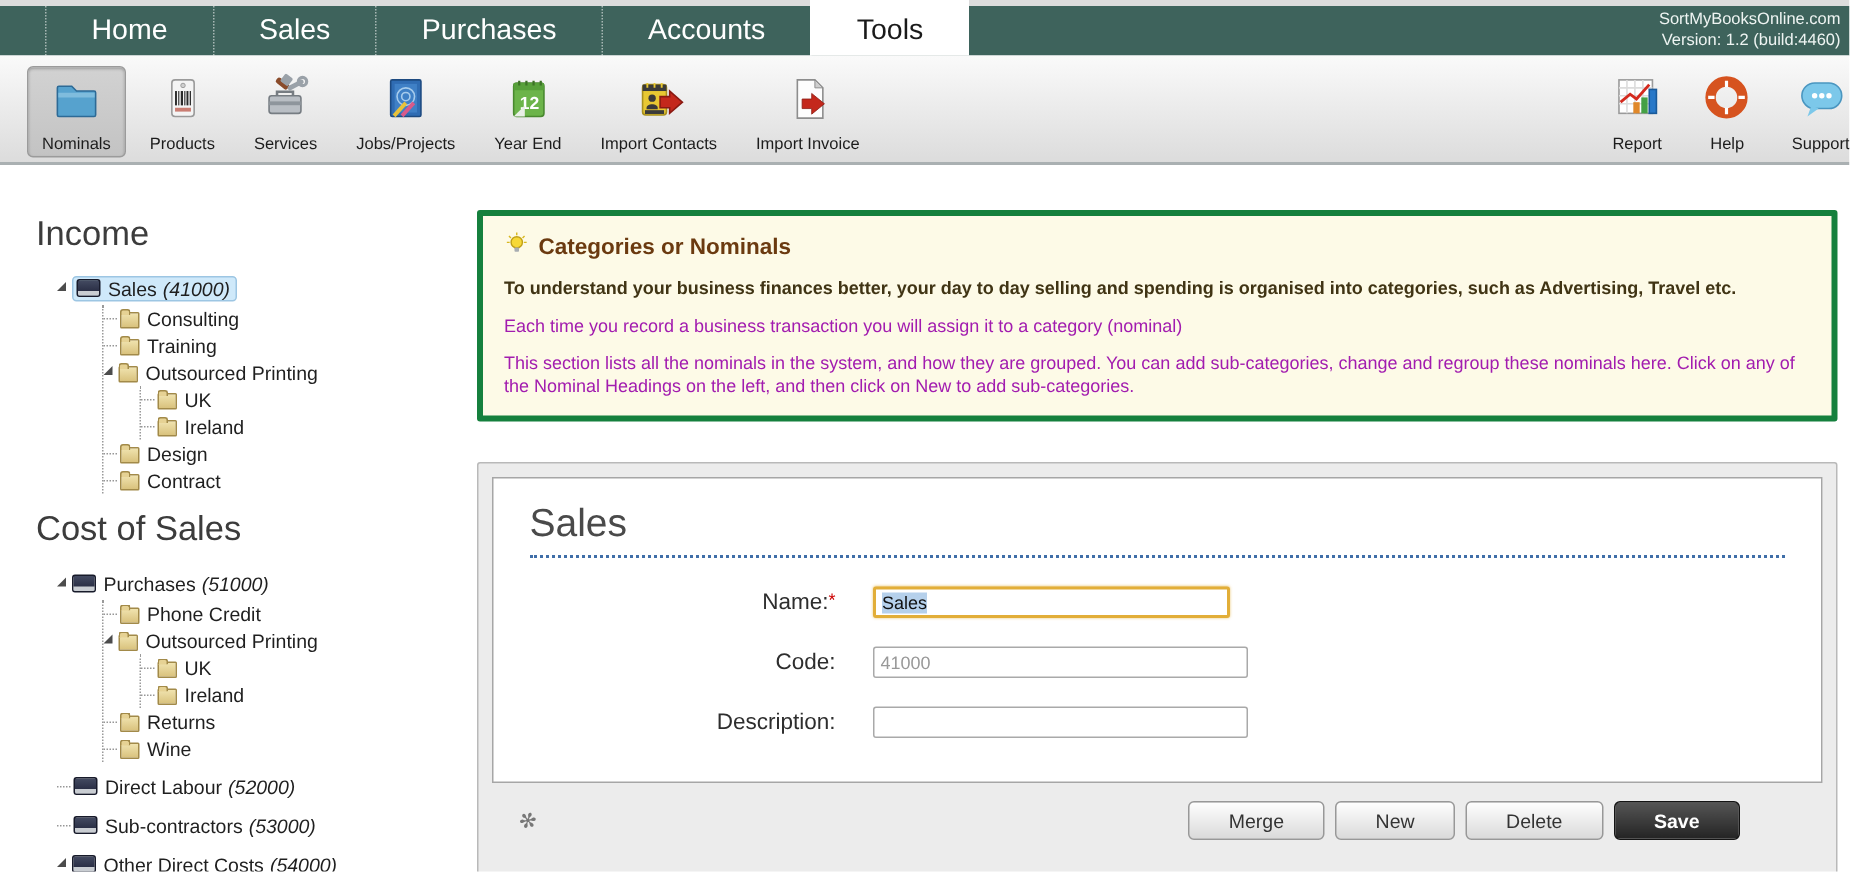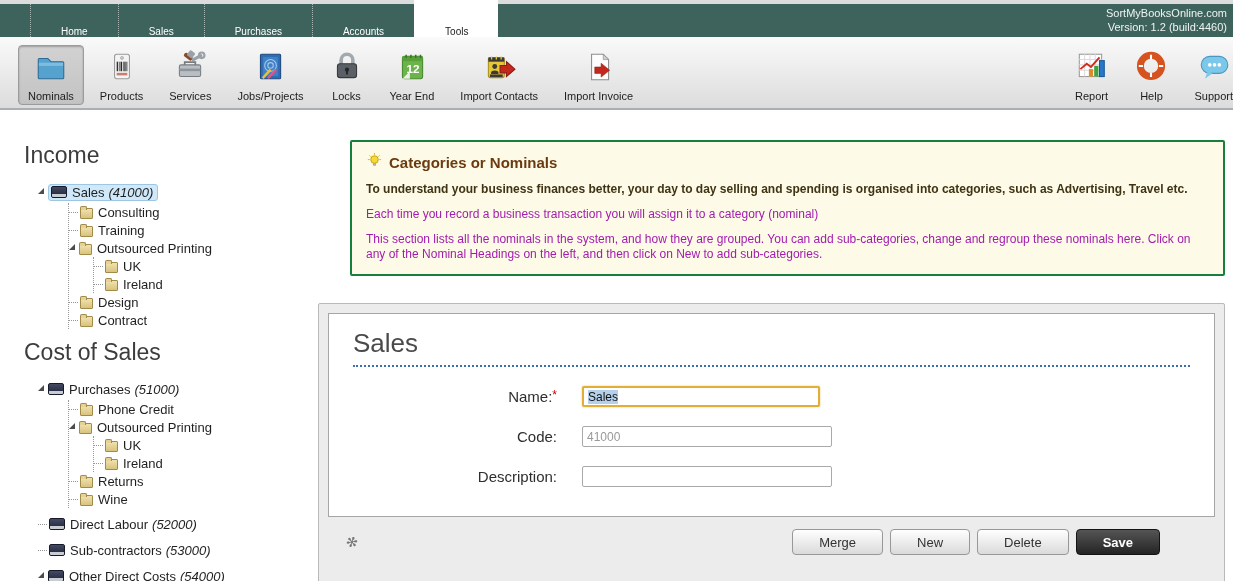--- a/index.html
+++ b/index.html
@@ -3,21 +3,21 @@
 <meta charset="utf-8">
 <style>
   * { margin:0; padding:0; box-sizing:border-box; }
   html,body { width:1233px; height:581px; overflow:hidden; background:#fff;
     font-family:"Liberation Sans", sans-serif; }
   .stage { position:relative; width:1233px; height:581px; }
 
   
   .top-strip { height:4px; background:#dcdcdc; }
   .navbar { position:relative; height:33px; background:#3e635c; display:flex; align-items:stretch; }
-  .tab { display:flex; align-items:flex-end; padding:0 30px; color:#fff; font-size:10px;
+  .tab { display:flex; align-items:center; padding:0 30px; color:#fff; font-size:19px;
     border-left:1px dotted rgba(255,255,255,.55); cursor:pointer; }
   .tab:first-child { margin-left:30px; }
   .tab.active { background:#fff; color:#1a1a1a; border-left:1px solid #fff; margin-top:-4px; padding-top:4px; }
   .brand { position:absolute; right:6px; top:2px; text-align:right; color:#eef4f2;
     font-size:11px; line-height:14px; }
 
   
   .toolbar { position:relative; height:73px; background:linear-gradient(#fafafa,#dcdcdc);
     border-bottom:2px solid #aab0b2; display:flex; align-items:flex-end; padding:4px 0 3px 18px; }
   .tool-item { display:flex; flex-direction:column; align-items:center; gap:2px;
@@ -50,21 +50,21 @@
   .selwrap { display:flex; align-items:center; background:#cfe9fa; border:1px solid #9dc6e3;
     border-radius:3px; padding:0 4px 0 2px; }
   .tcode { font-style:italic; margin-left:4px; }
   .branch { margin-left:30px; border-left:1px dotted #9a9a9a; }
   .branch .branch { margin-left:24px; }
   .rootpad { margin-left:14px; }
   .gap6 { height:5px; } .gap4 { height:4px; }
 
   
   .main { position:absolute; left:318px; top:140px; width:907px; }
-  .infobox { background:#fdfae7; border:2px solid #15803d; border-radius:2px; padding:10px 14px 12px;margin-left:32px; }
+  .infobox { background:#fdfae7; border:4px solid #15803d; border-radius:2px; padding:10px 14px 12px; }
   .infobox .ib-head { display:flex; align-items:center; gap:6px; font-size:15px; font-weight:bold;
     color:#6b3a10; }
   .infobox p { font-size:12px; color:#a21caf; margin-top:10px; line-height:15px; }
   .infobox p.bold { font-weight:bold; color:#403414; }
 
   .panel { margin-top:27px; background:#ececec; border:1px solid #b9b9b9; border-radius:2px;
     height:300px; padding:9px; }
   .inner { background:#fff; border:1px solid #a6a6a6; height:204px; padding:14px 24px 0; }
   .form-title { font-size:26px; color:#4a4a4a; padding-bottom:6px;
     border-bottom:2px dotted #3f6ea8; }
@@ -163,29 +163,20 @@
         <rect x="7" y="4" width="19" height="23" rx="1" fill="#2f6cb3" stroke="#1d4a80"></rect>
         <rect x="9.5" y="6.5" width="14" height="18" fill="#3f80c6"></rect>
         <circle cx="16.5" cy="14.5" r="5.5" fill="none" stroke="#a6cbec" stroke-width="1"></circle>
         <circle cx="16.5" cy="14.5" r="2.6" fill="none" stroke="#a6cbec" stroke-width="1"></circle>
         <rect x="12" y="17" width="2.4" height="11" fill="#e8c23a" transform="rotate(42 13 22)"></rect>
         <rect x="17" y="17" width="2.4" height="11" fill="#d85a8a" transform="rotate(42 18 22)"></rect>
           </svg></span>
       <span class="tlabel">Jobs/Projects</span>
     </div>
 
-    <div class="tool-item">
-      <span><svg viewBox="0 0 32 32" width="34" height="34">
-        <path d="M10.5 14v-4.5a5.5 5.5 0 0 1 11 0V14" fill="none" stroke="#a2a8ae" stroke-width="3.4"></path>
-        <rect x="7" y="13" width="18" height="13" rx="2.5" fill="#5b6066" stroke="#35393e"></rect>
-        <circle cx="16" cy="18.5" r="2" fill="#24272a"></circle>
-            <rect x="15.1" y="19" width="1.8" height="4" fill="#24272a"></rect>
-          </svg></span>
-      <span class="tlabel">Locks</span>
-    </div>
 
     <div class="tool-item">
       <span><svg viewBox="0 0 32 32" width="34" height="34">
         <rect x="7" y="6" width="19" height="21" rx="2" fill="#6cb44a" stroke="#49892f"></rect>
         <rect x="7" y="6" width="19" height="4.5" fill="#57a03a"></rect>
         <g stroke="#3c7226" stroke-width="1.4">
               <path d="M10.5 7.5v-3M15 7.5v-3M19.5 7.5v-3M24 7.5v-3"></path>
             </g>
         <text x="17" y="22" font-size="11" font-weight="bold" fill="#fff" text-anchor="middle" font-family="Liberation Sans, sans-serif">12</text>
         <path d="M7 27l7-7v7z" fill="#e9efe6"></path>

